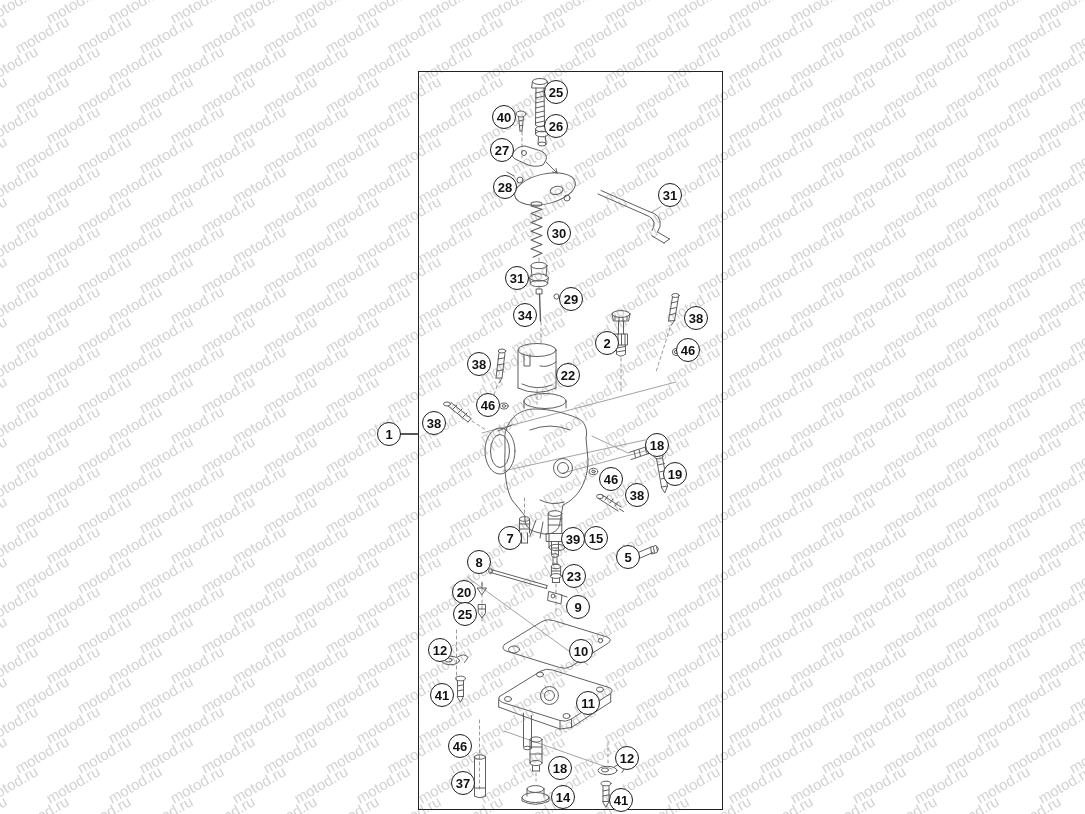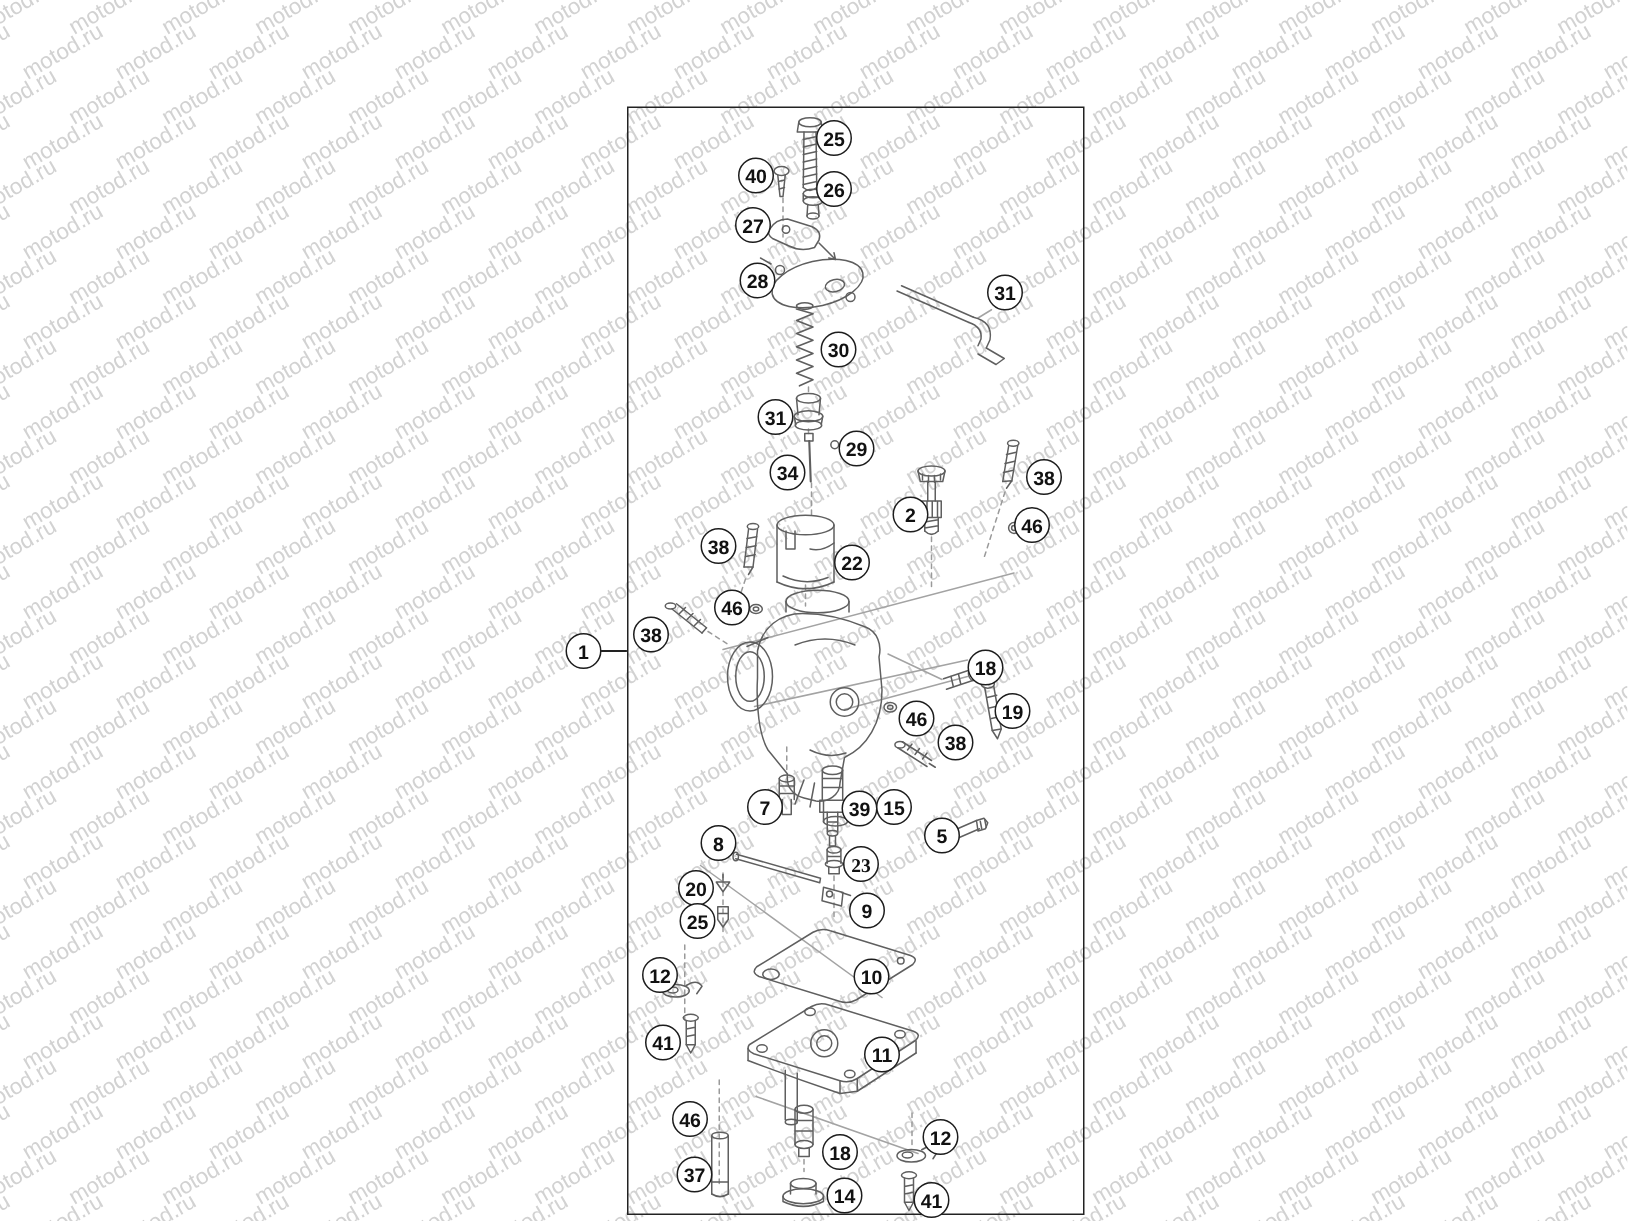--- a/index.html
+++ b/index.html
@@ -939,21 +939,21 @@
       </div>
       <div class="callout" style="left: 584px; top: 526px;">
         <span>15</span>
       </div>
       <div class="callout" style="left: 616px; top: 545px;">
         <span>5</span>
       </div>
       <div class="callout" style="left: 467px; top: 550px;">
         <span>8</span>
       </div>
-      <div class="callout" style="left: 562px; top: 564px; font-family: Liberation Serif, serif;">
+      <div class="callout" style="left: 562px; top: 564px;">
         <span>23</span>
       </div>
       <div class="callout" style="left: 452px; top: 580px;">
         <span>20</span>
       </div>
       <div class="callout" style="left: 566px; top: 595px;">
         <span>9</span>
       </div>
       <div class="callout" style="left: 453px; top: 602px;">
         <span>25</span>

